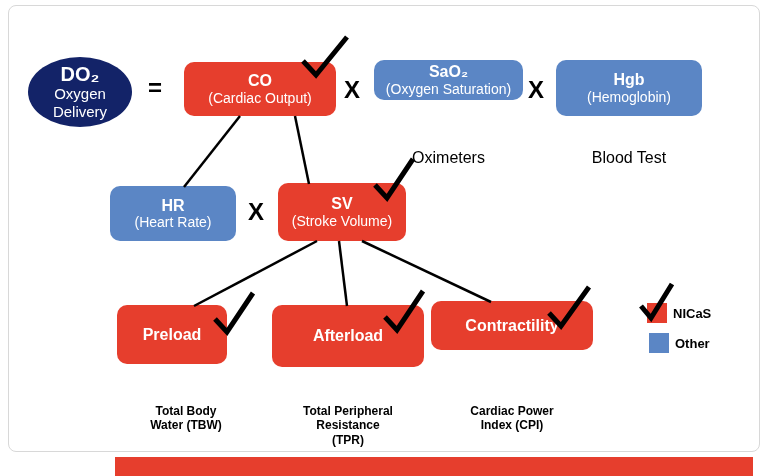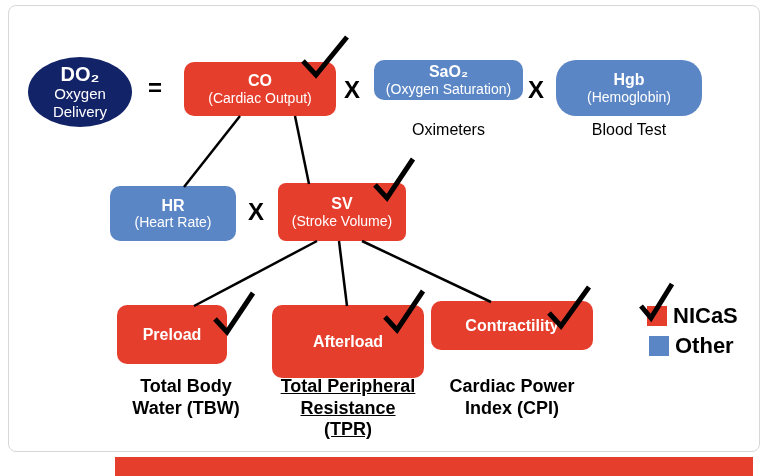--- a/index.html
+++ b/index.html
@@ -23,50 +23,50 @@
   .node{position:absolute;display:flex;flex-direction:column;align-items:center;justify-content:center;color:#ffffff;text-align:center;z-index:2;}
   .oval{border-radius:50%;background:var(--navy,#132368);}
   .box{border-radius:10px;}
   .red{background:var(--nicas-red,#E63E2D);}
   .blue{background:var(--other-blue,#5B86C5);}
   .t1{font-size:20px;font-weight:bold;line-height:1.05;}
   .t2{font-size:15px;line-height:1.15;}
   .bt{font-size:16px;font-weight:bold;line-height:1.1;}
   .bs{font-size:14px;line-height:1.15;}
   .op{position:absolute;font-size:24px;font-weight:bold;color:#000;z-index:2;}
-  .cap{position:absolute;color:#000;text-align:center;white-space:pre-line;z-index:2;}
+  .cap{position:absolute;color:#000;text-align:center;white-space:pre-line;z-index:2;margin-top:28px;}
   .cap-big{font-size:16px;font-weight:400;}
-  .cap-sm{font-size:18px;font-weight:bold;line-height:1.2;text-align:center;}
+  .cap-sm{font-size:12px;font-weight:bold;line-height:1.2;text-align:center;}
   .overlay{position:absolute;left:0;top:0;width:768px;height:476px;z-index:3;pointer-events:none;}
   .lrow{position:absolute;display:flex;align-items:center;gap:6px;z-index:2;}
   .sw{width:20px;height:20px;display:inline-block;}
   .sw-red{background:var(--nicas-red,#E63E2D);}
   .sw-blue{background:var(--other-blue,#5B86C5);}
-  .ltext{font-size:22px;font-weight:bold;color:#000;}
+  .ltext{font-size:13px;font-weight:bold;color:#000;}
 
   
   #do2{left:28px;top:57px;width:104px;height:70px;}
   #co{left:184px;top:62px;width:152px;height:54px;}
   #sao2{left:374px;top:60px;width:149px;height:40px;}
-  #hgb{left:556px;top:60px;width:146px;height:56px;border-radius:20px;}
+  #hgb{left:556px;top:60px;width:146px;height:56px;}
   #hr{left:110px;top:186px;width:126px;height:55px;}
-  #sv{left:278px;top:183px;width:128px;height:58px;border-radius:8px;}
+  #sv{left:278px;top:183px;width:128px;height:58px;}
   #preload{left:117px;top:305px;width:110px;height:59px;}
-  #afterload{left:272px;top:305px;width:152px;height:73px;}
+  #afterload{left:272px;top:305px;width:152px;height:62px;}
   #contractility{left:431px;top:301px;width:162px;height:49px;}
 
   #op-eq{left:148px;top:74px;}
   #op-x1{left:344px;top:76px;}
   #op-x2{left:528px;top:76px;}
   #op-x3{left:248px;top:198px;}
 
   #cap-oximeters{left:374px;top:121px;width:149px;}
   #cap-bloodtest{left:556px;top:121px;width:146px;}
   #cap-preload{left:117px;top:376px;width:138px;}
-  #cap-afterload{left:272px;top:376px;width:152px;text-decoration:underline;}
+  #cap-afterload{left:272px;top:376px;width:152px;}
   #cap-contractility{left:431px;top:376px;width:162px;}
 
   #legend-nicas{left:647px;top:303px;}
   #legend-other{left:649px;top:333px;}
 </style>
 </head>
 <body>
 
 <div class="canvas">
 

